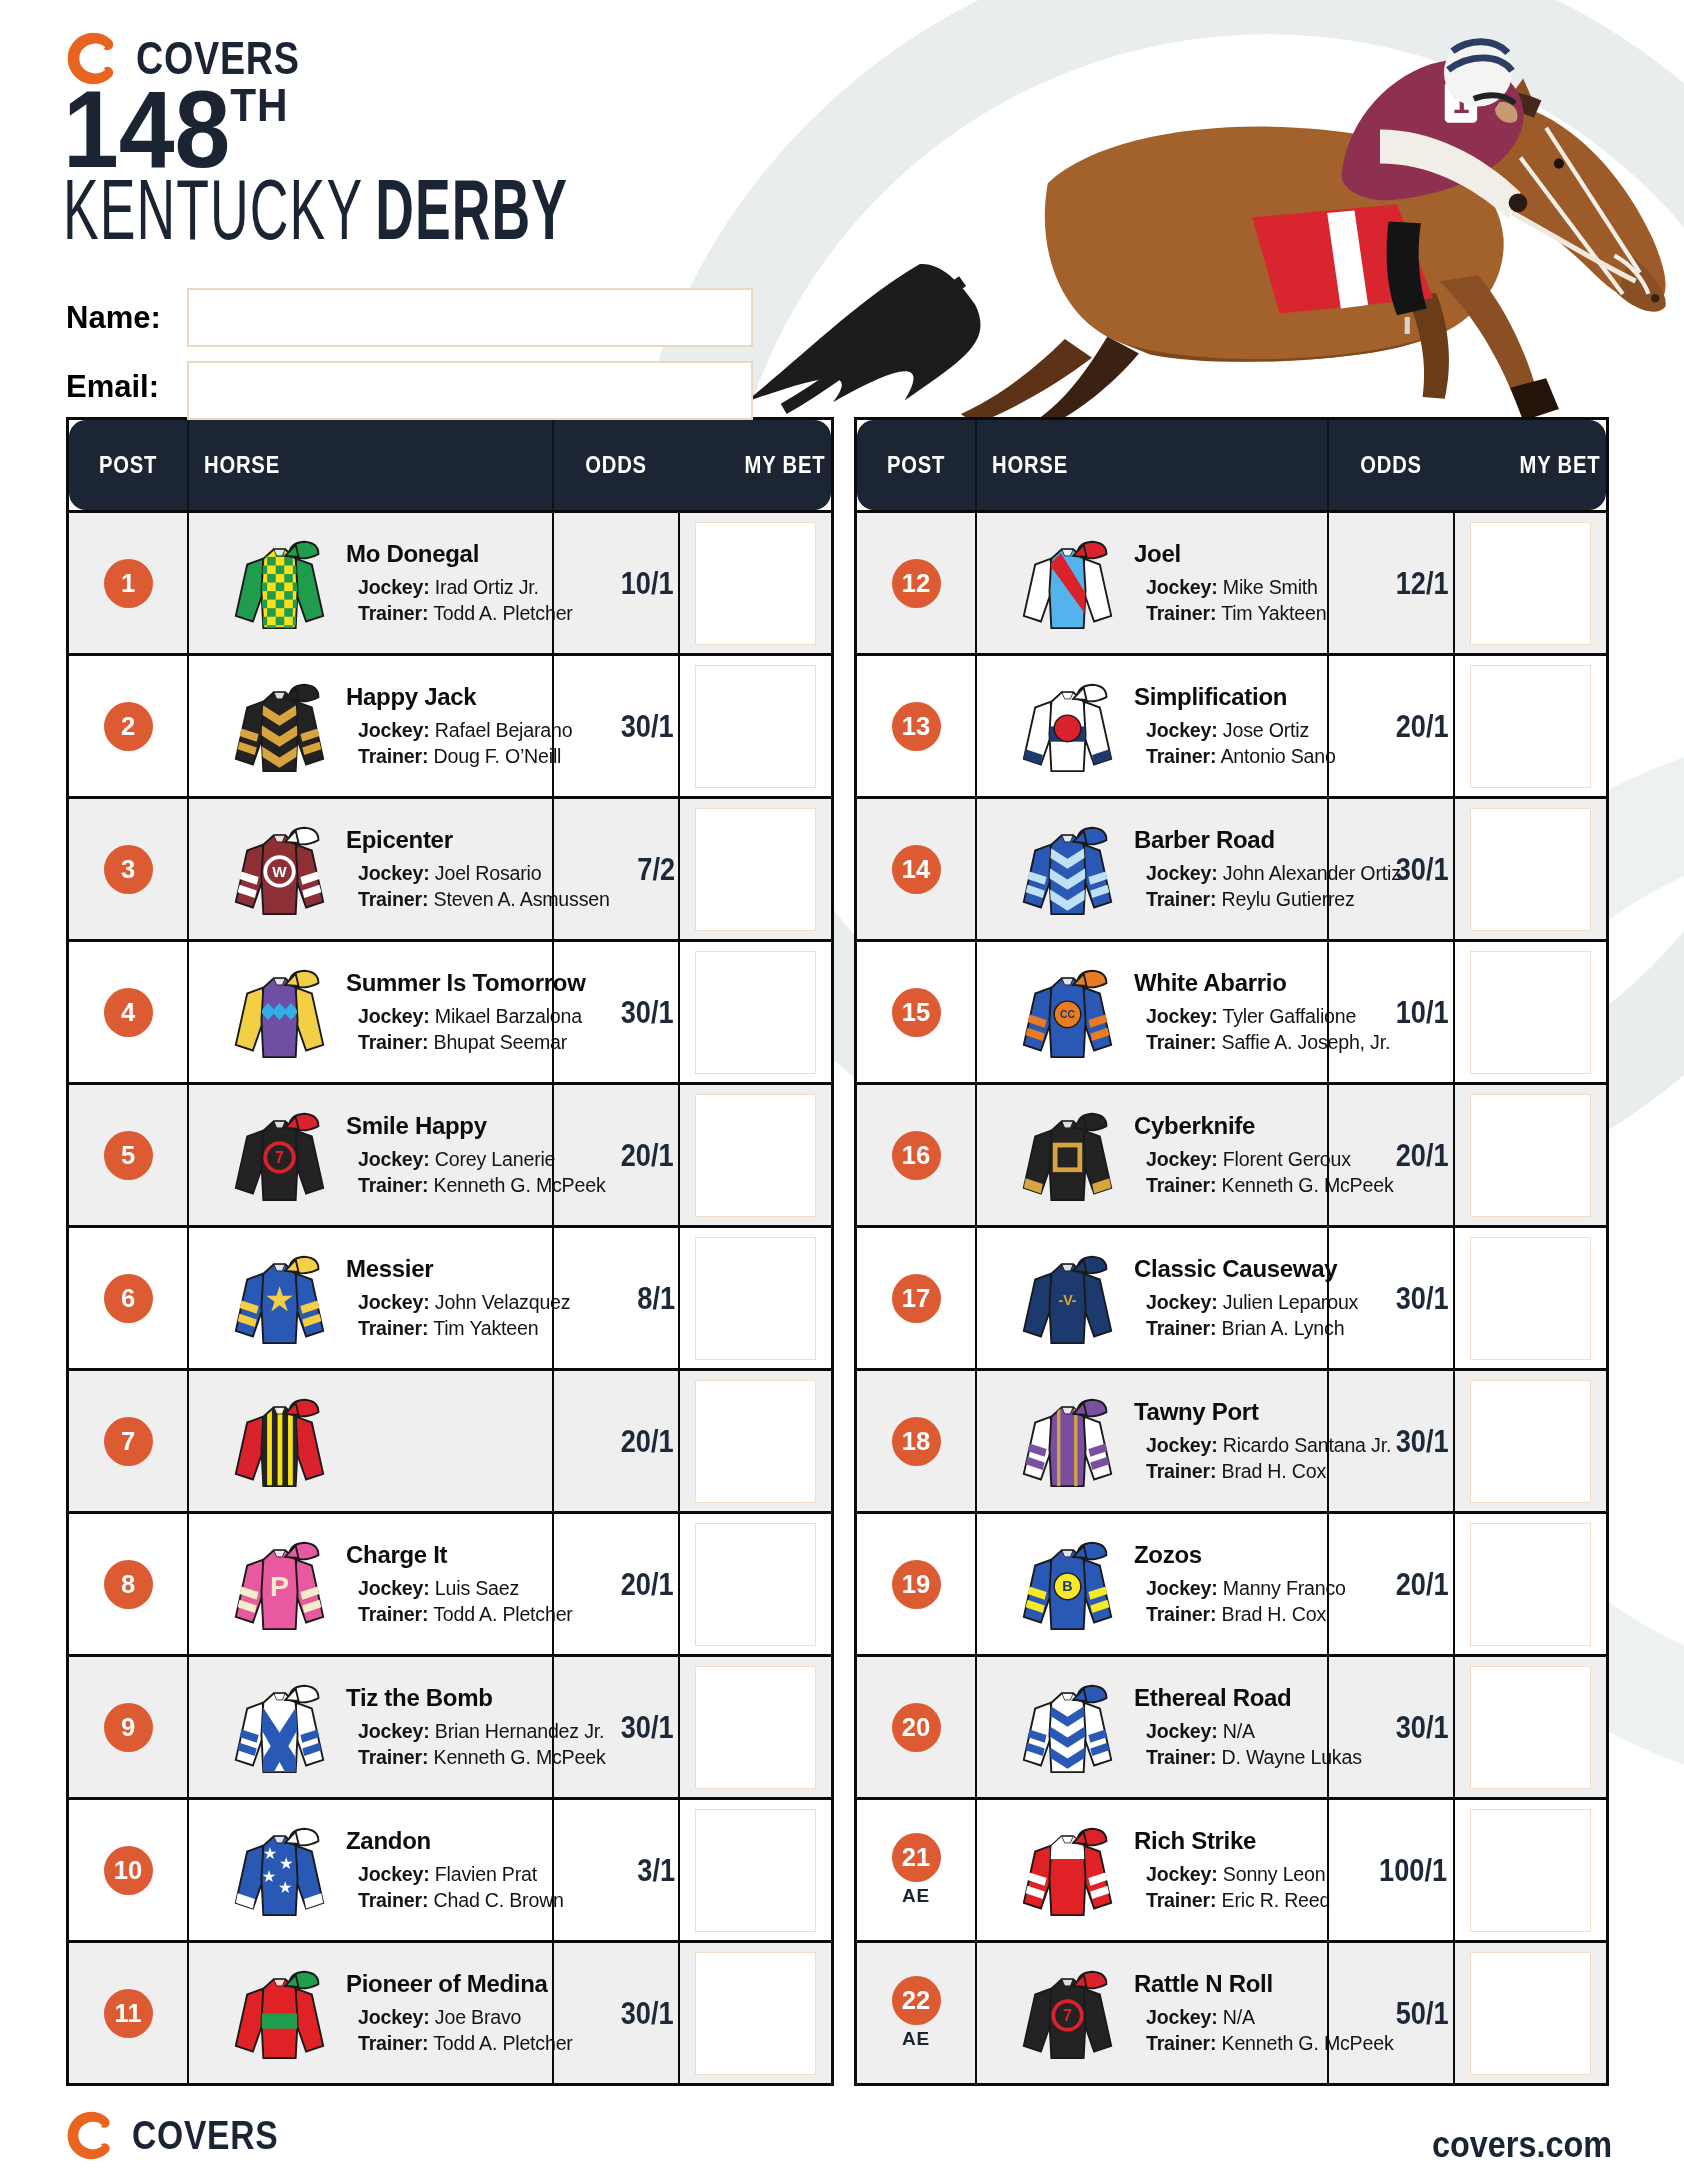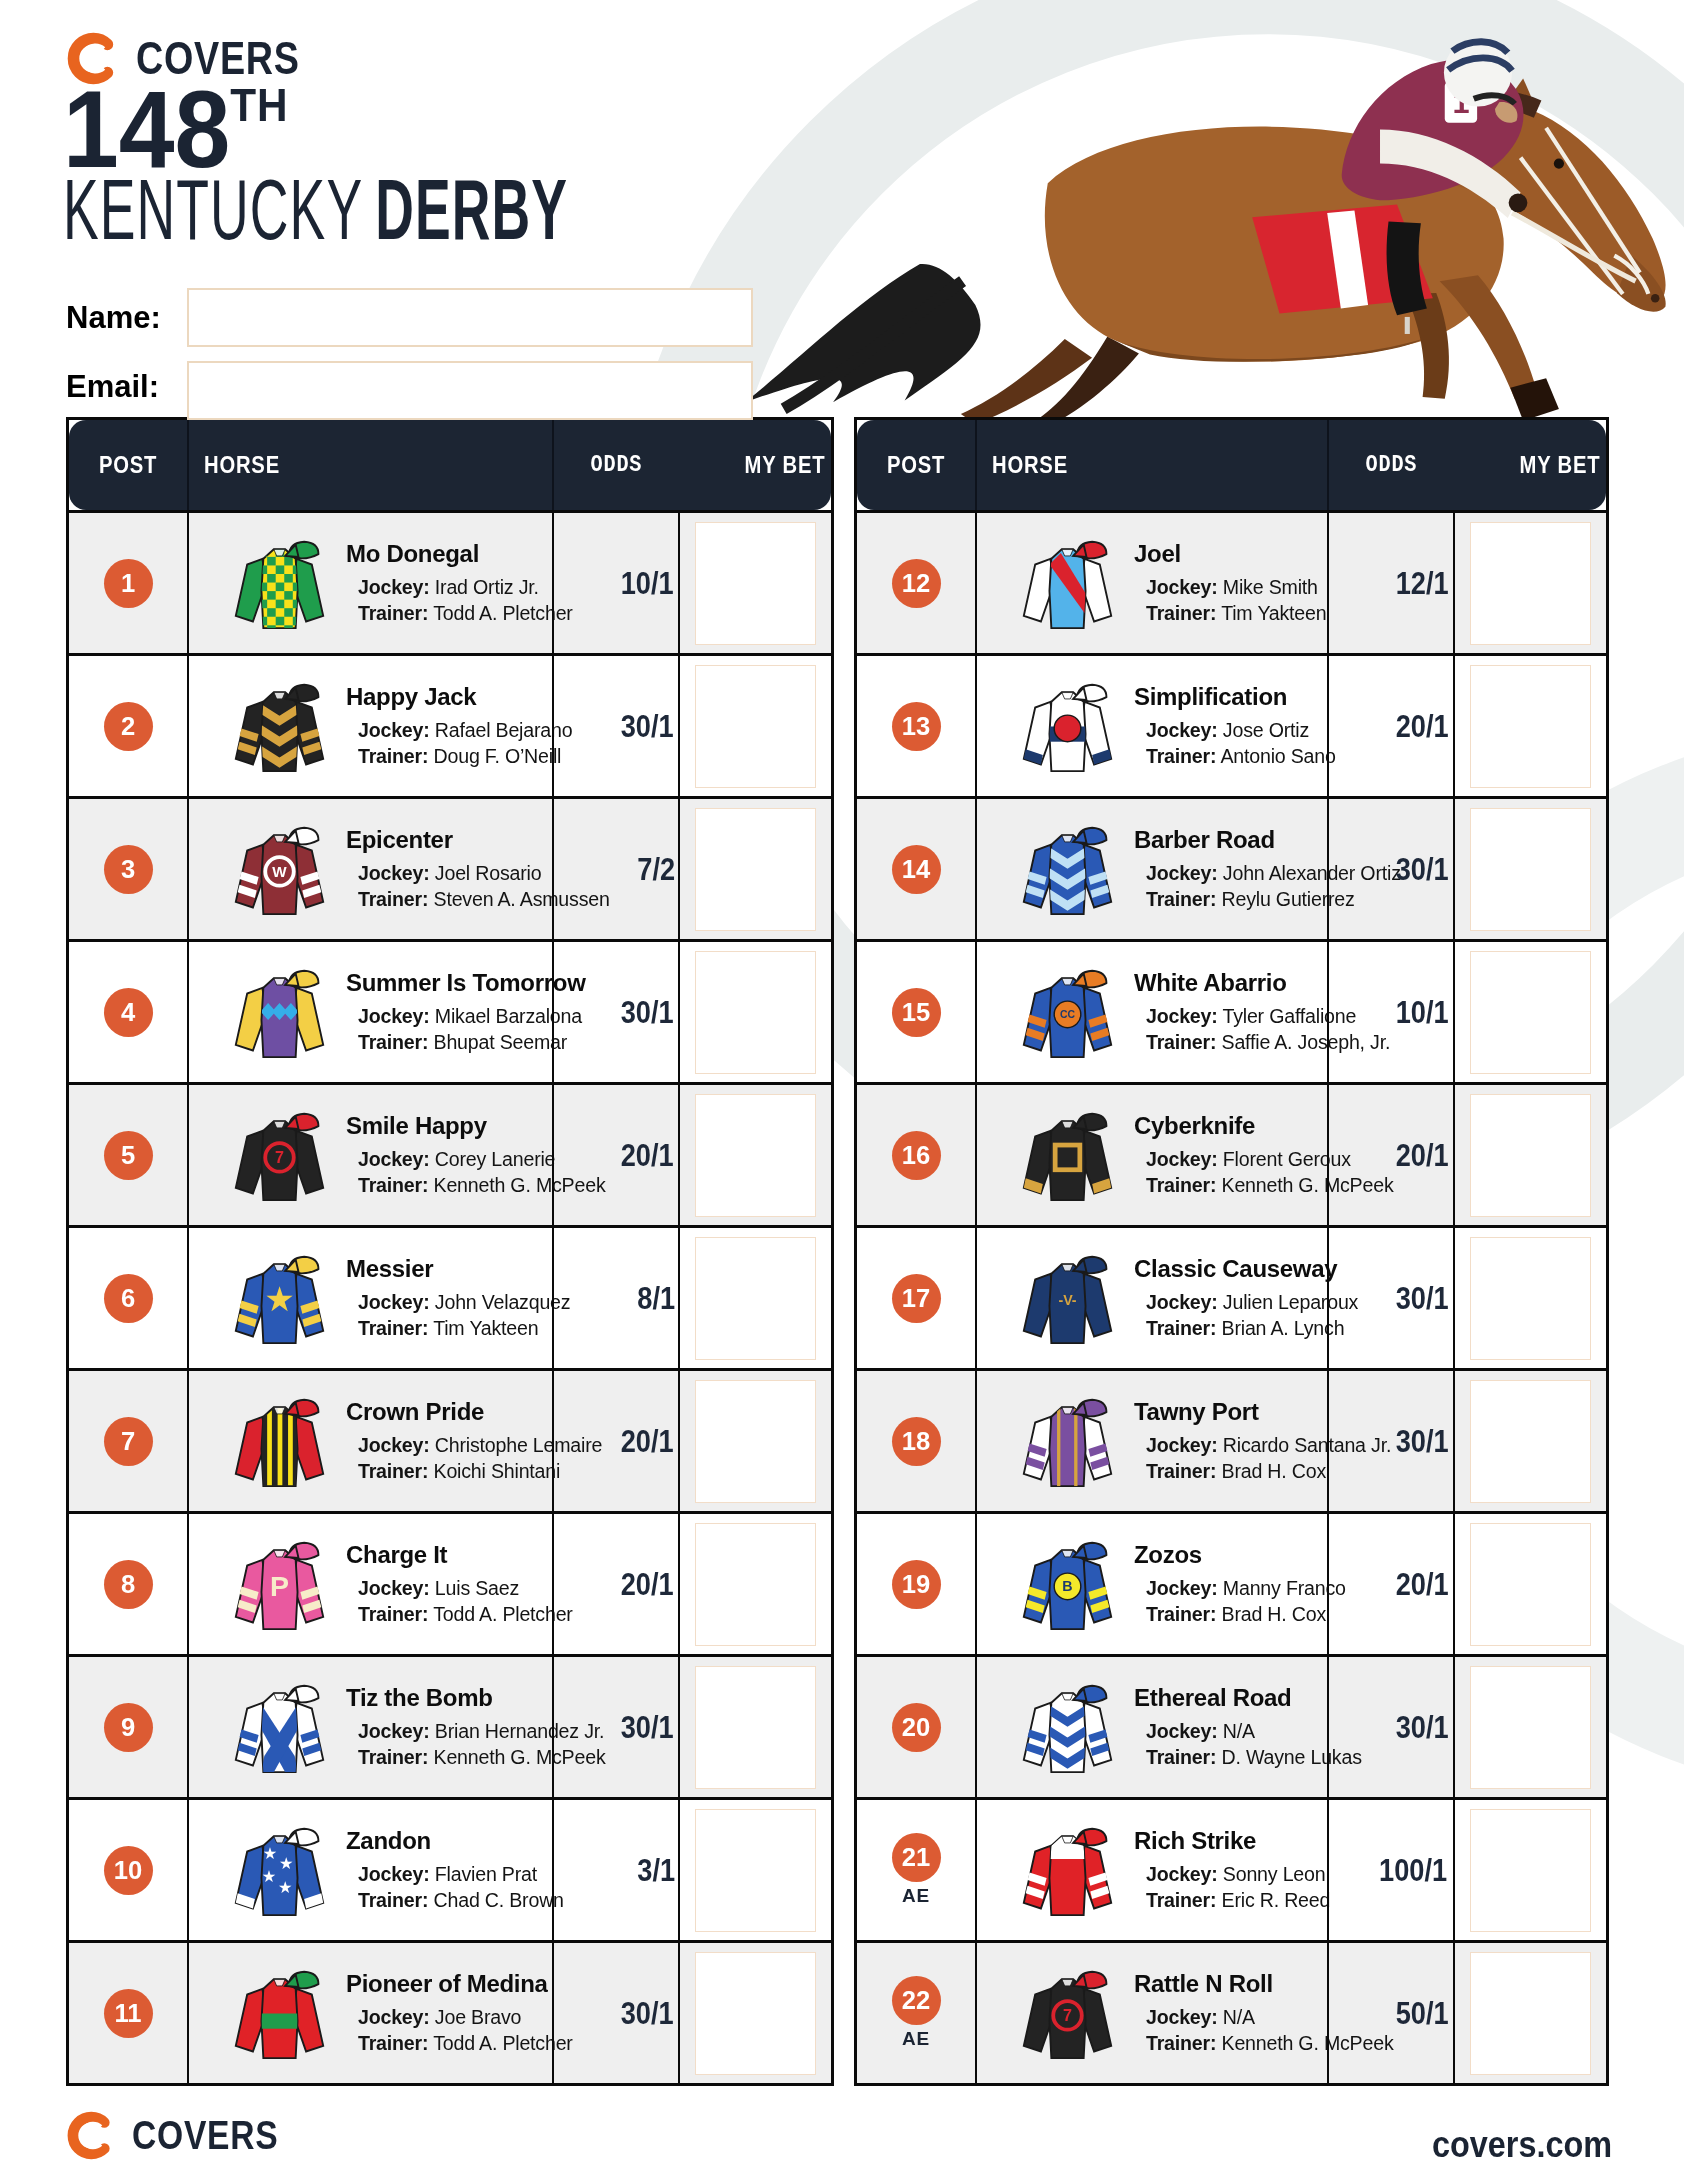--- a/index.html
+++ b/index.html
@@ -33,21 +33,21 @@
   .thead{display:flex;height:90px;background:#1c2533;color:#fff;align-items:center;border-radius:17px;}
   .th{display:flex;align-items:center;height:100%;box-sizing:border-box;}
   .th span{font-size:23px;font-weight:bold;letter-spacing:0.9px;display:inline-block;
            transform:scaleX(.88);transform-origin:center;white-space:nowrap;}
   .c-post{width:118px;flex:none;justify-content:center;}
   .c-horse{flex:1;min-width:0;}
   .c-odds{width:126px;flex:none;justify-content:center;}
   .c-bet{width:153px;flex:none;justify-content:flex-end;}
   .thead .c-horse{border-left:2.6px solid #0e131c;padding-left:15.3px;}
   .thead .c-horse span{transform-origin:left center;}
-  .thead .c-odds{border-left:2.6px solid #0e131c;font-family:Liberation Mono, monospace;}
+  .thead .c-odds{border-left:2.6px solid #0e131c;}
   .row{display:flex;height:140px;border-top:3.4px solid #0a0a0a;background:#ffffff;}
   .row.alt{background:#efefef;}
   .row > div{box-sizing:border-box;}
   .row > div + div{border-left:2.6px solid #0a0a0a;}
   .bc-post{width:118px;flex:none;display:flex;flex-direction:column;align-items:center;justify-content:center;gap:2.6px;}
   .post-circle{width:49px;height:49px;border-radius:50%;background:#dc5b33;display:flex;
                align-items:center;justify-content:center;}
   .post-num{color:#fff;font-size:25.6px;font-weight:bold;}
   .ae{display:none;font-size:19px;font-weight:bold;color:#1b2433;letter-spacing:0.9px;}
   .row.has-ae .ae{display:block;}
@@ -427,25 +427,20 @@
                   <rect x="31" y="13" width="6" height="85" fill="#232323"></rect>
                   <rect x="42" y="13" width="6" height="85" fill="#232323"></rect>
                   <rect x="53" y="13" width="6" height="85" fill="#232323"></rect>
                   <rect x="64" y="13" width="6" height="85" fill="#232323"></rect>
                 </g>
                 <path d="M44,14 L56,14 L53,21 L47,21 Z" fill="#ffffff" opacity="0.85" stroke="#1a1a1a" stroke-width="1"></path>
                 <path d="M60,21 Q60,7 76,6 Q91,7 91,19 Q76,27 60,21 Z" fill="#da222d" stroke="#1a1a1a" stroke-width="2"></path>
                 <polygon points="56,21 67,9 70,22" fill="#da222d" stroke="#1a1a1a" stroke-width="2"></polygon>
               </svg>
             </span>
-        <div class="hinfo">
-          <div class="hname">Crown Pride</div>
-          <div class="hline"><b class="jl">Jockey:</b> <span class="jv">Christophe Lemaire</span></div>
-          <div class="hline"><b class="tl">Trainer:</b> <span class="tv">Koichi Shintani</span></div>
-        </div>
       </div>
       <div class="bc-odds">
         <span class="odds-val">20/1</span>
       </div>
       <div class="bc-bet">
         <div class="bet-box"></div>
       </div>
     </div>
         <div class="row">
       <div class="bc-post">

